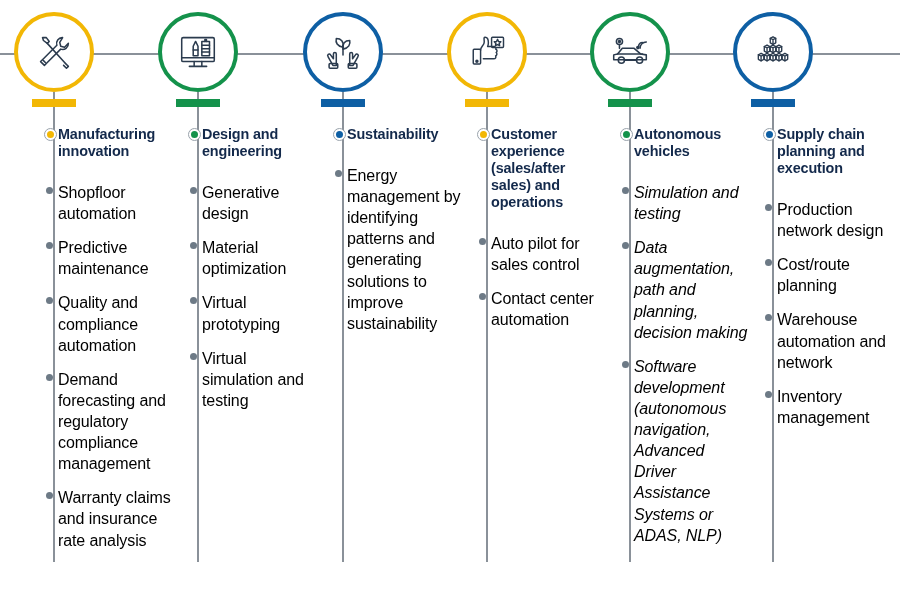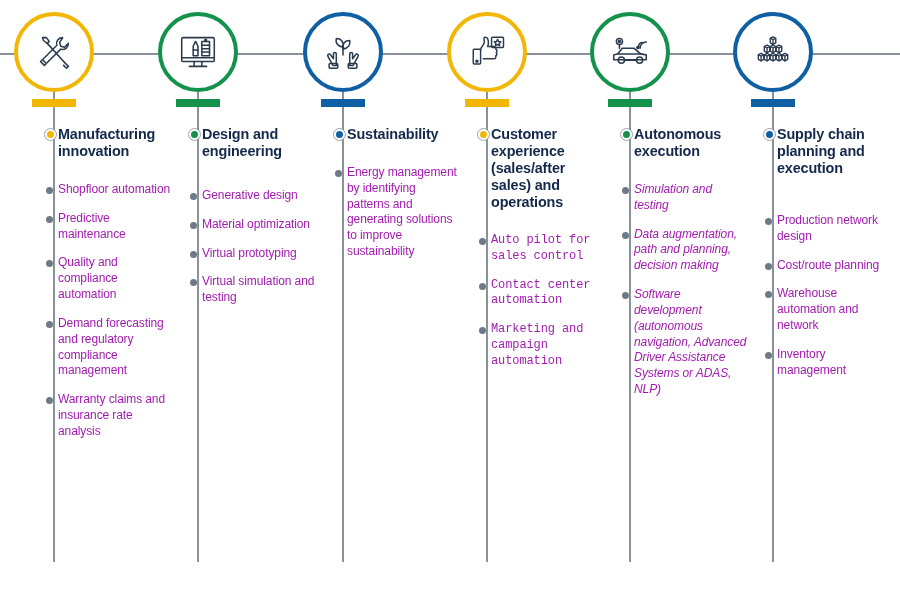--- a/index.html
+++ b/index.html
@@ -96,23 +96,23 @@
   }
   .item .dot{
     position:absolute;
     left:6px;top:5px;
     width:7px;height:7px;
     border-radius:50%;
     background:#6d7a86;
     z-index:6;
   }
   .item .itxt{
-    font-size:12px;
+    font-size:16px;
     line-height:1.32;
-    color:#a21caf;
+    color:#000000;
     margin-left:18px;
     letter-spacing:-0.1px;
   }
 </style>
 </head>
 <body>
 
 <div id="board">
   <div class="rail"></div>
 <div class="col" style="left: 14px;">
@@ -166,21 +166,21 @@
       <rect x="28" y="13" width="8" height="15"></rect>
       <path d="M28 17 h8 M28 20.5 h8 M28 24 h8"></path>
       <path d="M31.2 13 v-2 h1.6 v2"></path>
     </svg>
       </div>
       <div class="dash" style="background: rgb(20, 146, 75);"></div>
       <div class="head">
         <div class="ring" style="background: rgb(20, 146, 75);"></div>
         <div class="htxt">Design and engineering</div>
       </div>
-      <div class="items" style="top: 188px;">
+      <div class="items" style="top: 182px;">
         <div class="item">
           <div class="dot"></div>
           <div class="itxt">Generative design</div>
         </div>
         <div class="item">
           <div class="dot"></div>
           <div class="itxt">Material optimization</div>
         </div>
         <div class="item">
           <div class="dot"></div>
@@ -226,32 +226,28 @@
       <circle cx="13" cy="34" r="1.1" fill="#2b3b4e"></circle>
       <rect x="29" y="8" width="13" height="11" rx="1"></rect>
       <path d="M35.5 10.2 l1.1 2.3 l2.5 0.3 l-1.8 1.8 l0.5 2.5 l-2.3 -1.2 l-2.3 1.2 l0.5 -2.5 l-1.8 -1.8 l2.5 -0.3 z"></path>
     </svg>
       </div>
       <div class="dash" style="background: rgb(242, 183, 5);"></div>
       <div class="head">
         <div class="ring" style="background: rgb(242, 183, 5);"></div>
         <div class="htxt">Customer experience (sales/after sales) and operations</div>
       </div>
-      <div class="items" style="top: 233px; font-family: Liberation Mono, monospace;">
+      <div class="items" style="top: 233px;">
         <div class="item">
           <div class="dot"></div>
           <div class="itxt">Auto pilot for sales control</div>
         </div>
         <div class="item">
           <div class="dot"></div>
           <div class="itxt">Contact center automation</div>
-        </div>
-        <div class="item">
-          <div class="dot"></div>
-          <div class="itxt">Marketing and campaign automation</div>
         </div>
       </div>
     </div>
     <div class="col" style="left: 590px;">
       <div class="stem" style="height: 470px;"></div>
       <div class="circ" style="border-color: rgb(20, 146, 75);">
     <svg width="46" height="46" viewBox="0 0 48 48" fill="none" stroke="#2b3b4e" stroke-width="1.6" stroke-linecap="round" stroke-linejoin="round">
       <path d="M7 32 v-5 l4 -1 l5 -6 h12 l7 6 l6 1 v5 z"></path>
       <path d="M11 26 h26"></path>
       <circle cx="15" cy="32.5" r="3.2"></circle>
@@ -261,21 +257,21 @@
       <path d="M13 16.2 v4"></path>
       <circle cx="13" cy="13" r="1" fill="#2b3b4e"></circle>
       <path d="M33 18 a4 4 0 0 1 4 -4"></path>
       <path d="M34.5 20 a6.5 6.5 0 0 1 6.5 -6.5"></path>
       <circle cx="32.2" cy="19.4" r="1.1" fill="#2b3b4e"></circle>
     </svg>
       </div>
       <div class="dash" style="background: rgb(20, 146, 75);"></div>
       <div class="head">
         <div class="ring" style="background: rgb(20, 146, 75);"></div>
-        <div class="htxt">Autonomous execution</div>
+        <div class="htxt">Autonomous vehicles</div>
       </div>
       <div class="items" style="top: 182px; font-style: italic;">
         <div class="item">
           <div class="dot"></div>
           <div class="itxt">Simulation and testing</div>
         </div>
         <div class="item">
           <div class="dot"></div>
           <div class="itxt">Data augmentation, path and planning, decision making</div>
         </div>
@@ -309,21 +305,21 @@
         <path d="M34 27 l3 -1.6 l3 1.6 v5 l-3 1.6 l-3 -1.6 z"></path>
             <path d="M34 27 l3 1.6 l3 -1.6 M37 28.6 v5"></path>
       </g>
     </svg>
       </div>
       <div class="dash" style="background: rgb(14, 95, 164);"></div>
       <div class="head">
         <div class="ring" style="background: rgb(14, 95, 164);"></div>
         <div class="htxt">Supply chain planning and execution</div>
       </div>
-      <div class="items" style="top: 213px;">
+      <div class="items" style="top: 199px;">
         <div class="item">
           <div class="dot"></div>
           <div class="itxt">Production network design</div>
         </div>
         <div class="item">
           <div class="dot"></div>
           <div class="itxt">Cost/route planning</div>
         </div>
         <div class="item">
           <div class="dot"></div>

